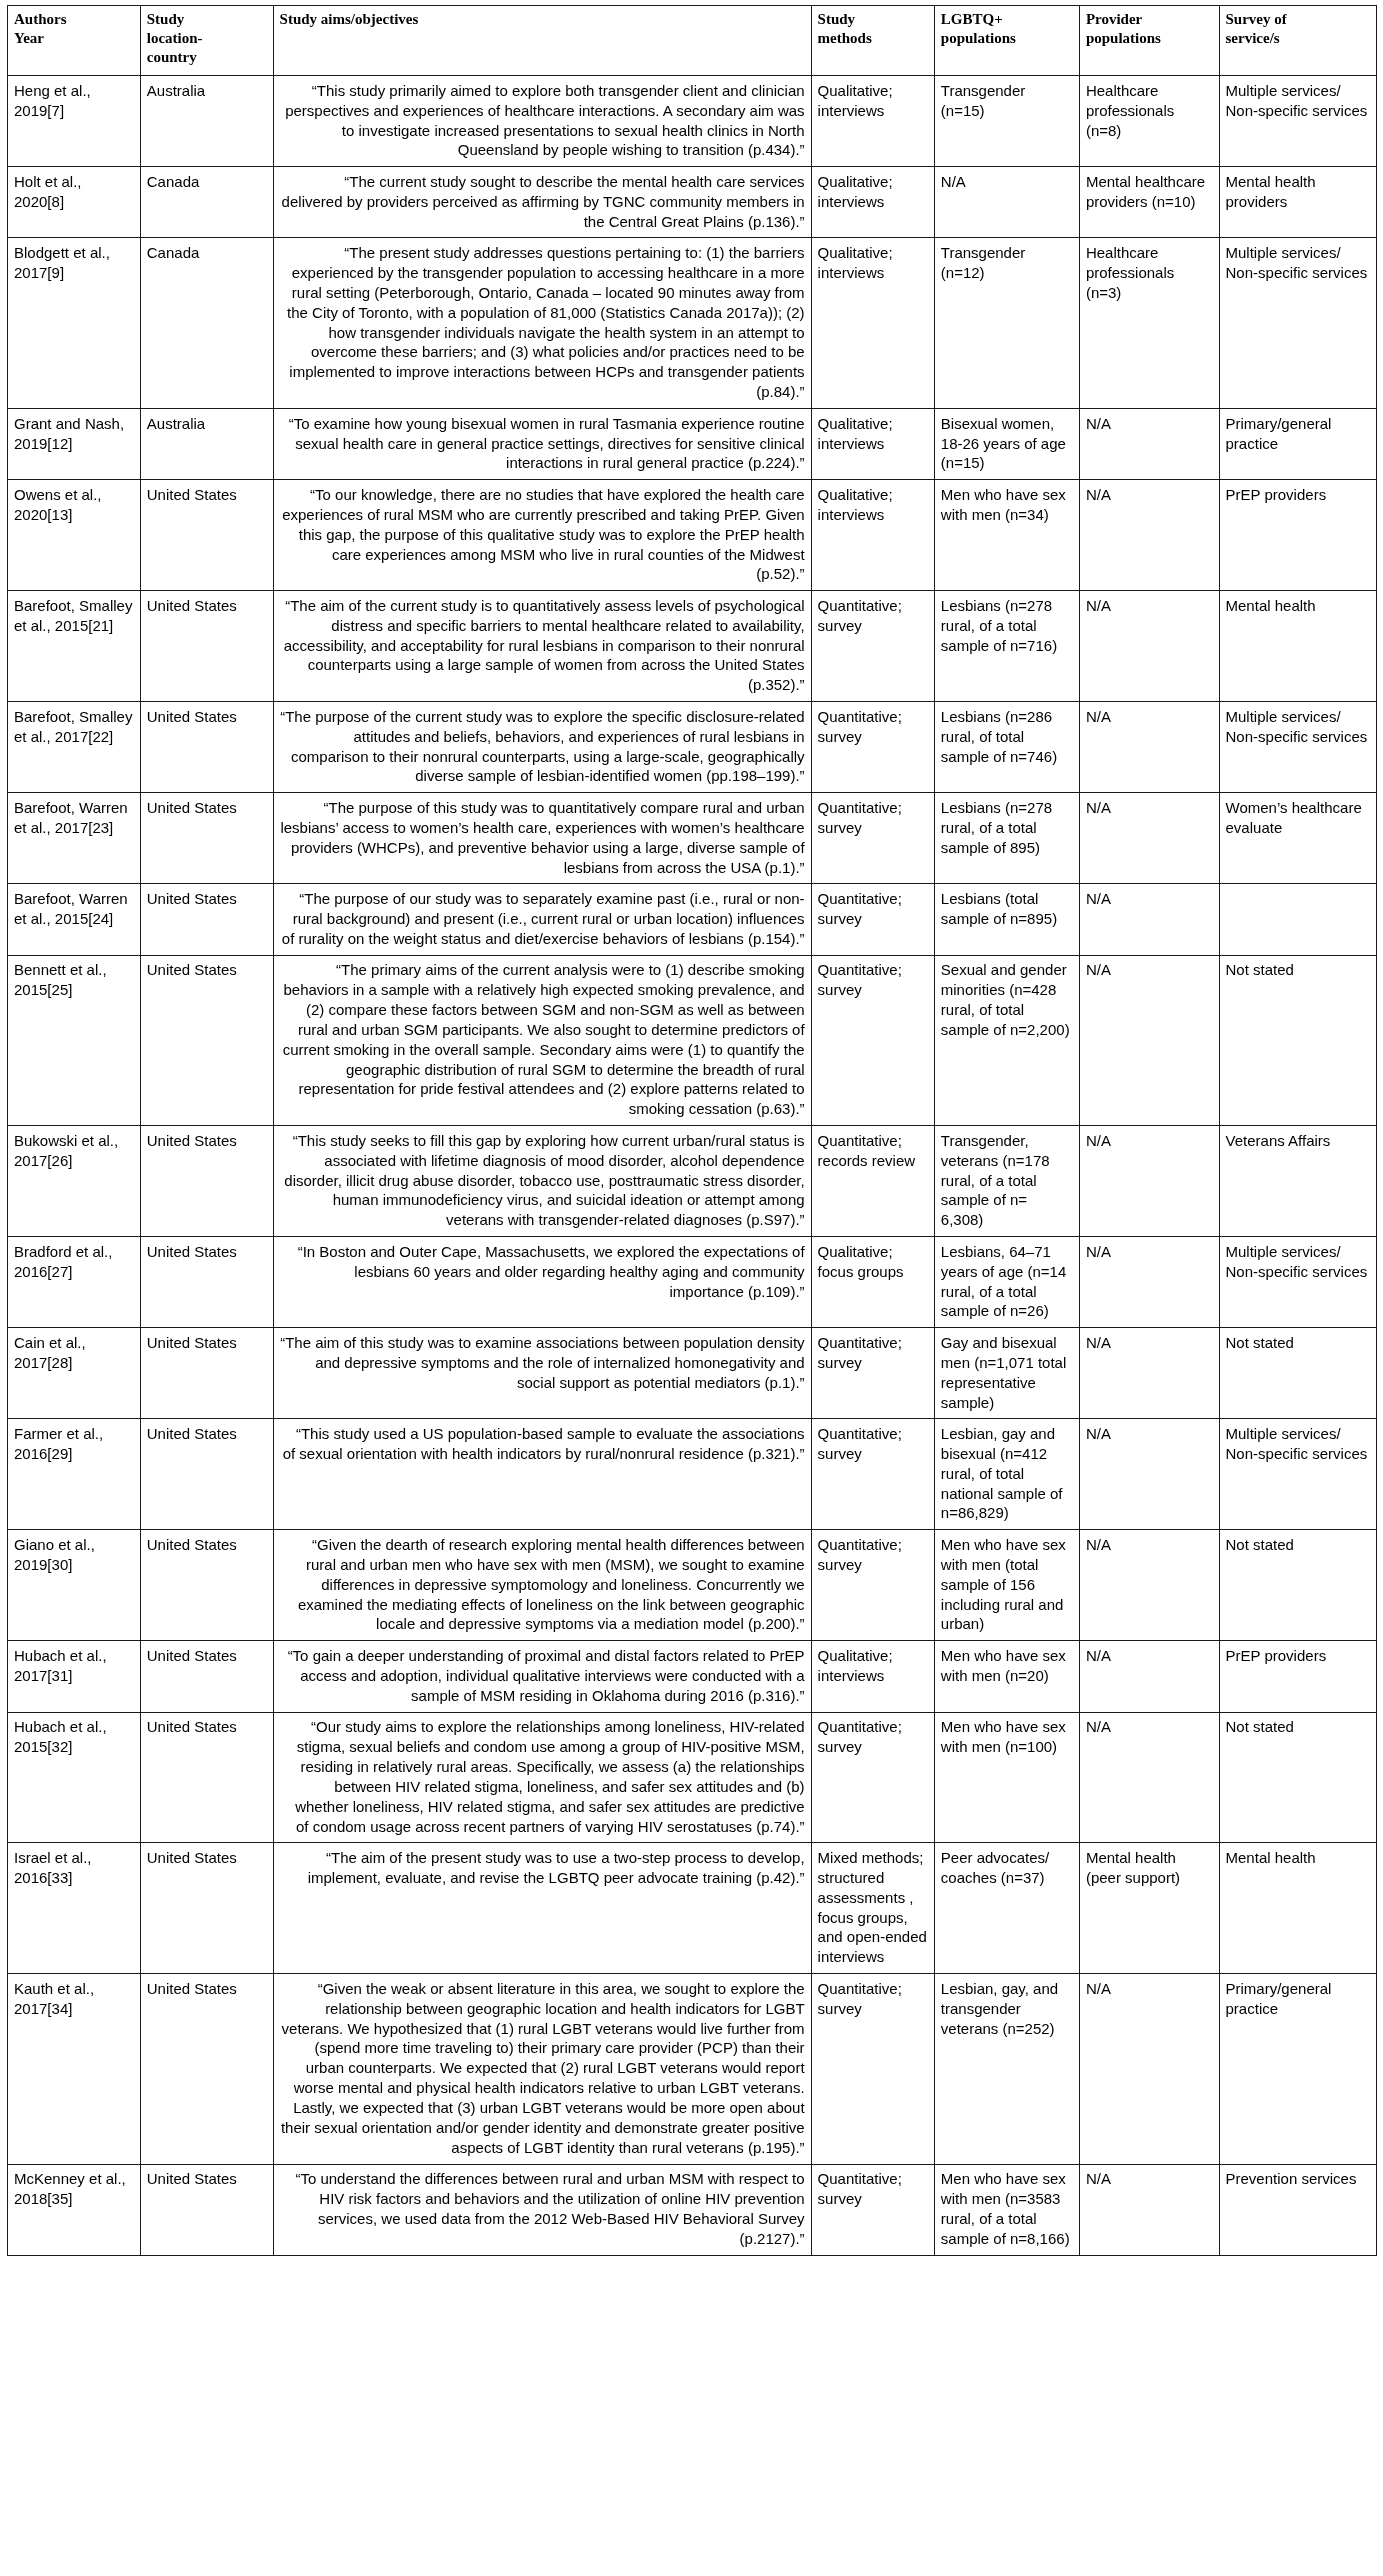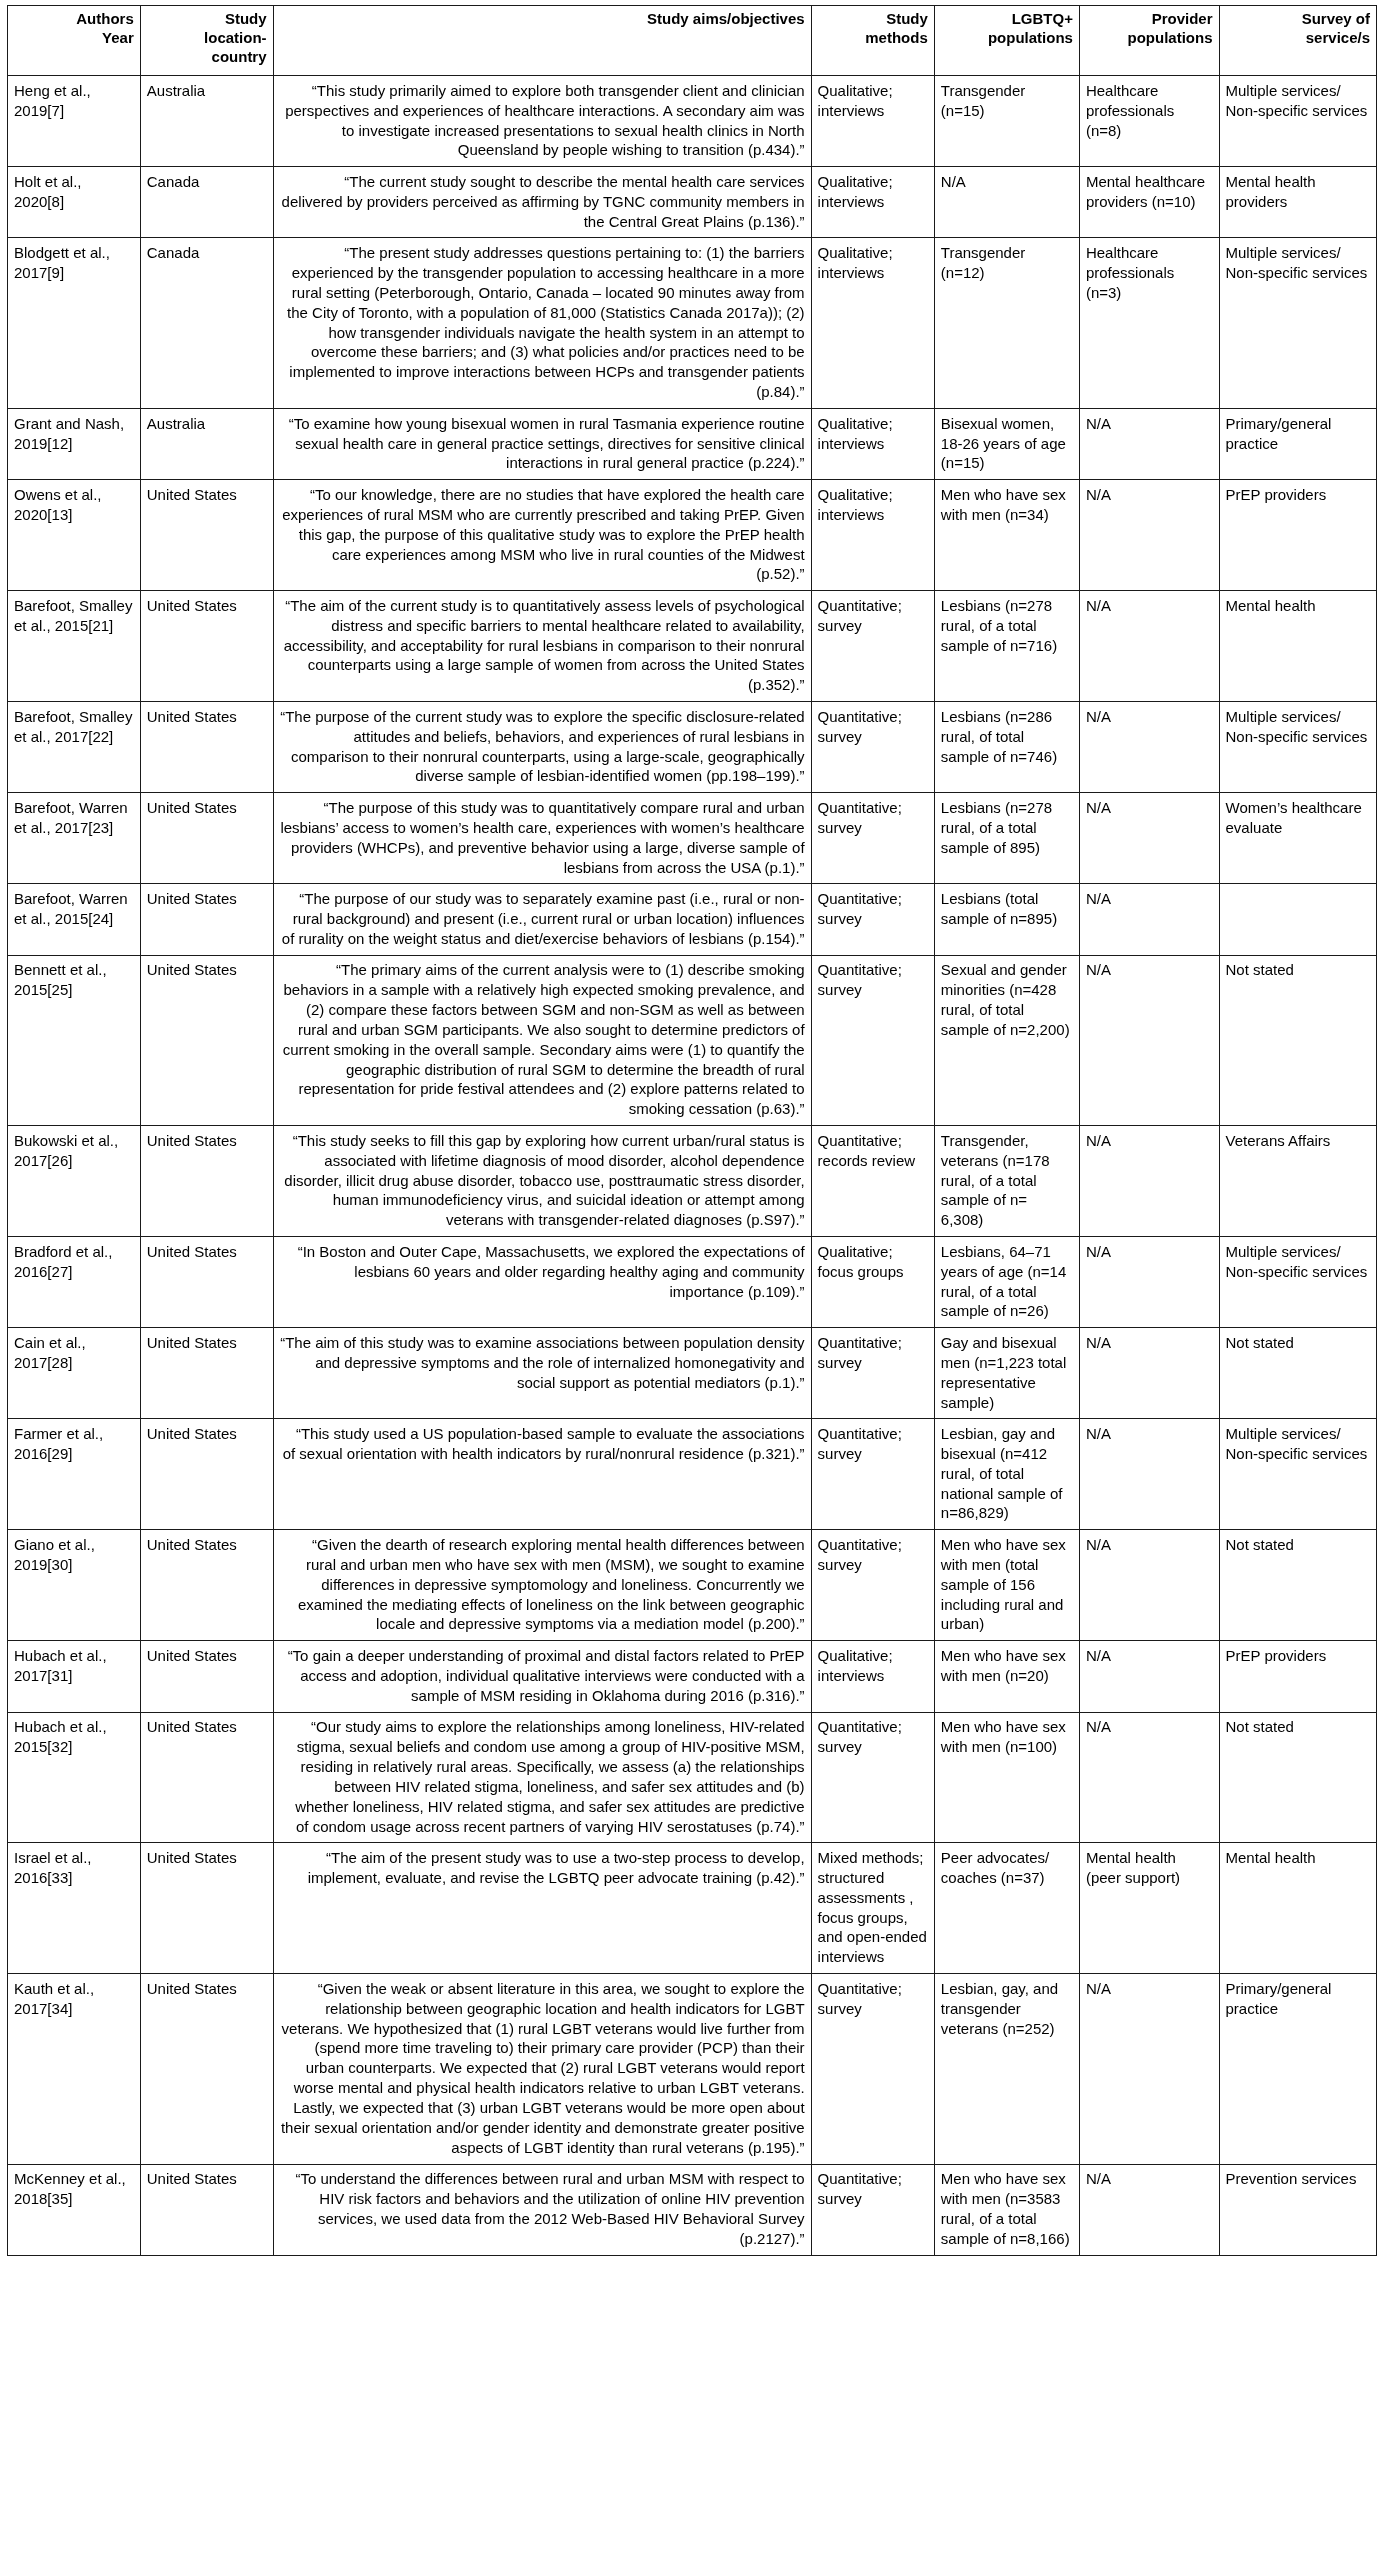--- a/index.html
+++ b/index.html
@@ -29,24 +29,25 @@
   table.study-table td {
     border: 1.4px solid #1a1a1a;
     vertical-align: top;
     padding: 4.3px 6px 6px 6px;
     box-sizing: border-box;
     word-wrap: break-word;
     overflow-wrap: break-word;
     hyphens: none;
   }
   table.study-table thead th {
-    text-align: right;
+    text-align: left;
     font-weight: bold;
     padding-bottom: 8.6px;
     line-height: 1.25;
+    font-family: Liberation Serif, serif;
   }
   thead th.col-aims {
     vertical-align: top;
     margin-left: 12px;
   }
   td.cell-authors,
   td.cell-location,
   td.cell-methods,
   td.cell-lgbtq,
   td.cell-provider,
@@ -217,21 +218,21 @@
           <td class="cell-methods">Qualitative; focus groups</td>
           <td class="cell-lgbtq">Lesbians, 64–71 years of age (n=14 rural, of a total sample of n=26)</td>
           <td class="cell-provider">N/A</td>
           <td class="cell-services">Multiple services/ Non-specific services</td>
         </tr>
         <tr>
           <td class="cell-authors">Cain et al., 2017[28]</td>
           <td class="cell-location">United States</td>
           <td class="cell-aims">“The aim of this study was to examine associations between population density and depressive symptoms and the role of internalized homonegativity and social support as potential mediators (p.1).”</td>
           <td class="cell-methods">Quantitative; survey</td>
-          <td class="cell-lgbtq">Gay and bisexual men (n=1,223 total representative sample)</td>
+          <td class="cell-lgbtq">Gay and bisexual men (n=1,071 total representative sample)</td>
           <td class="cell-provider">N/A</td>
           <td class="cell-services">Not stated</td>
         </tr>
         <tr>
           <td class="cell-authors">Farmer et al., 2016[29]</td>
           <td class="cell-location">United States</td>
           <td class="cell-aims">“This study used a US population-based sample to evaluate the associations of sexual orientation with health indicators by rural/nonrural residence (p.321).”</td>
           <td class="cell-methods">Quantitative; survey</td>
           <td class="cell-lgbtq">Lesbian, gay and bisexual (n=412 rural, of total national sample of n=86,829)</td>
           <td class="cell-provider">N/A</td>

